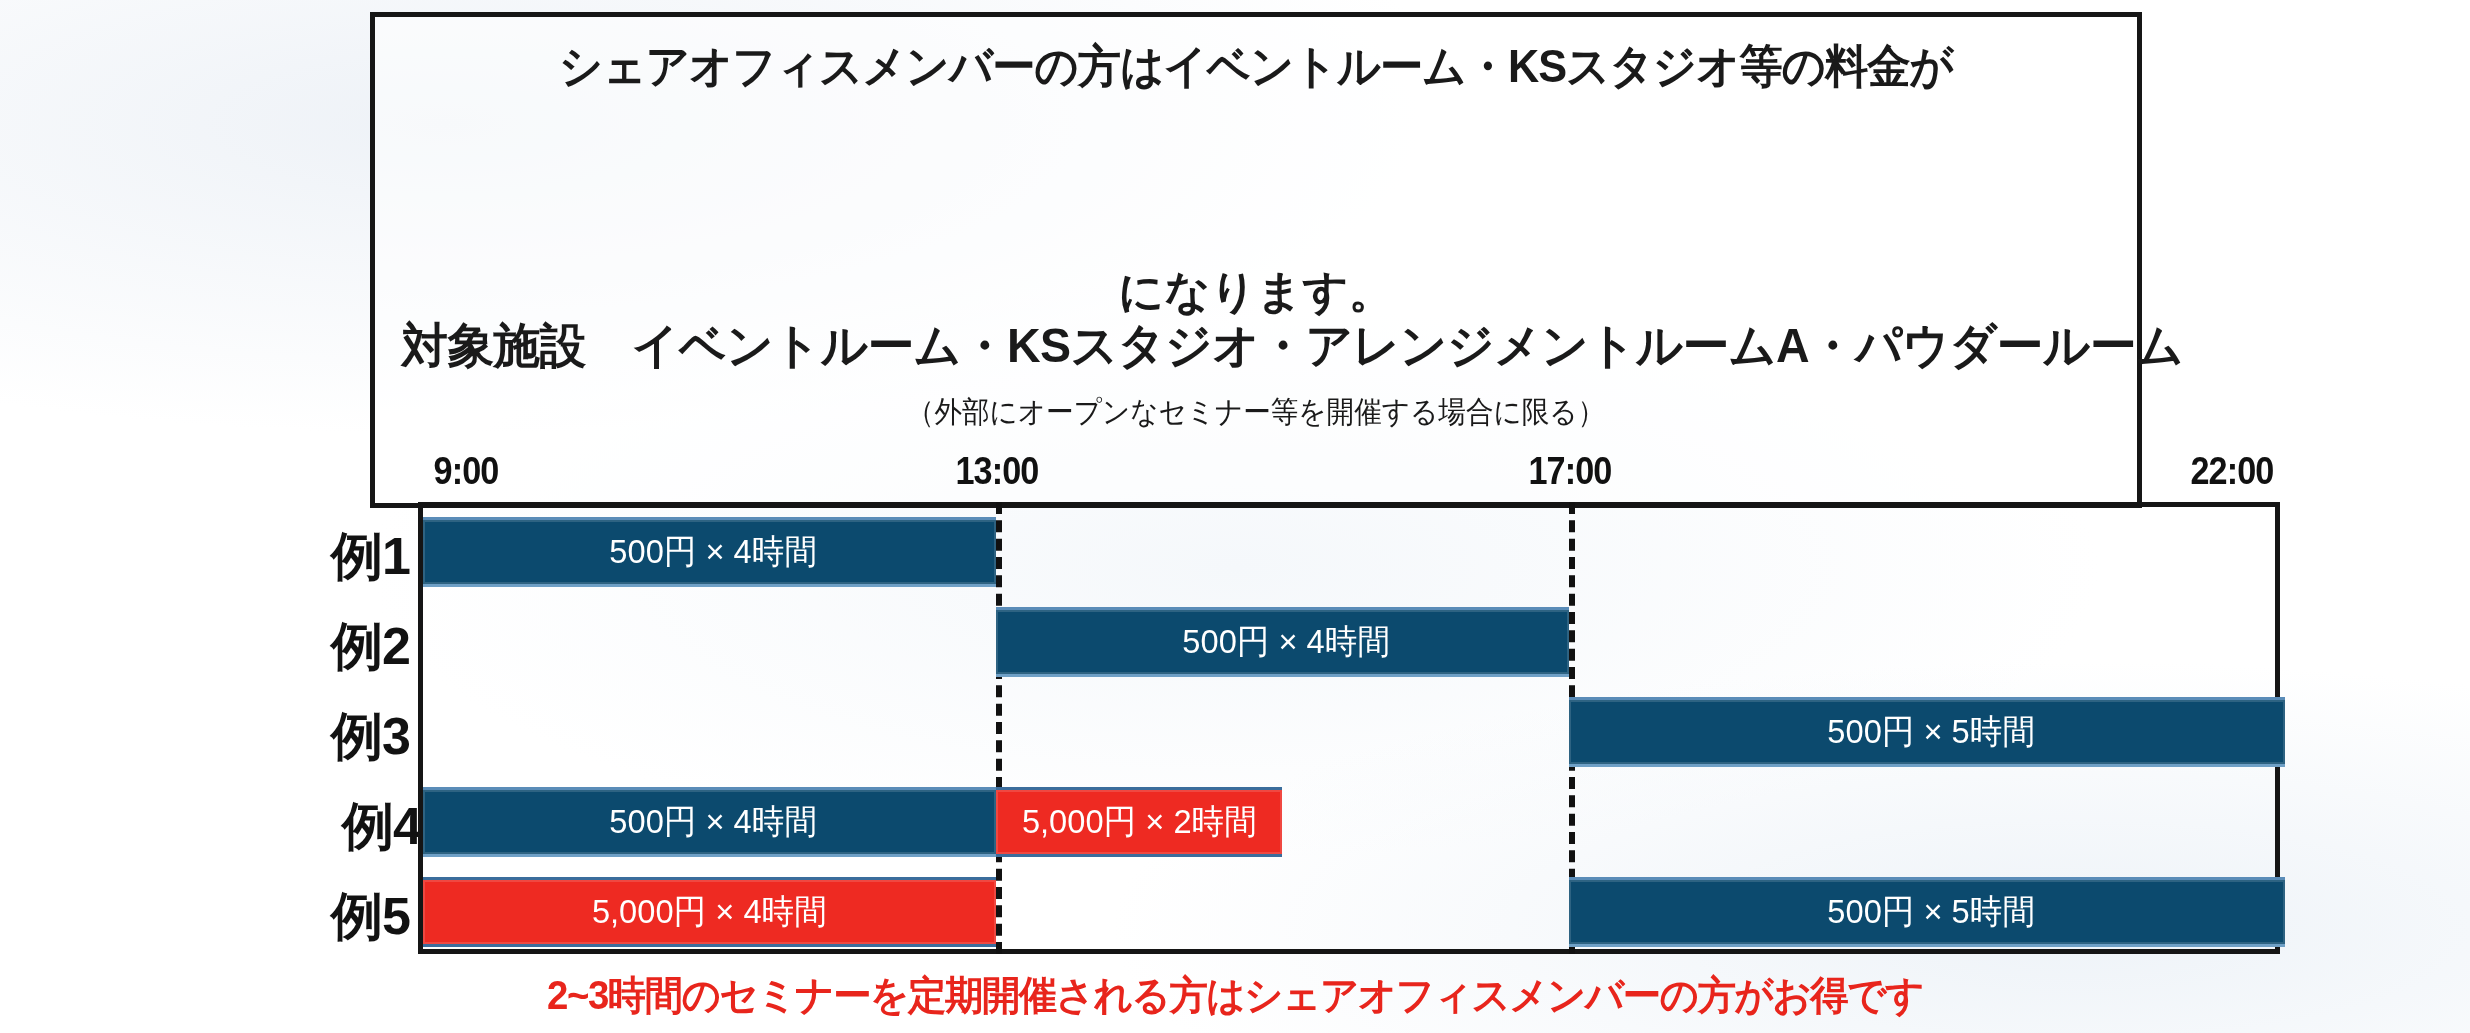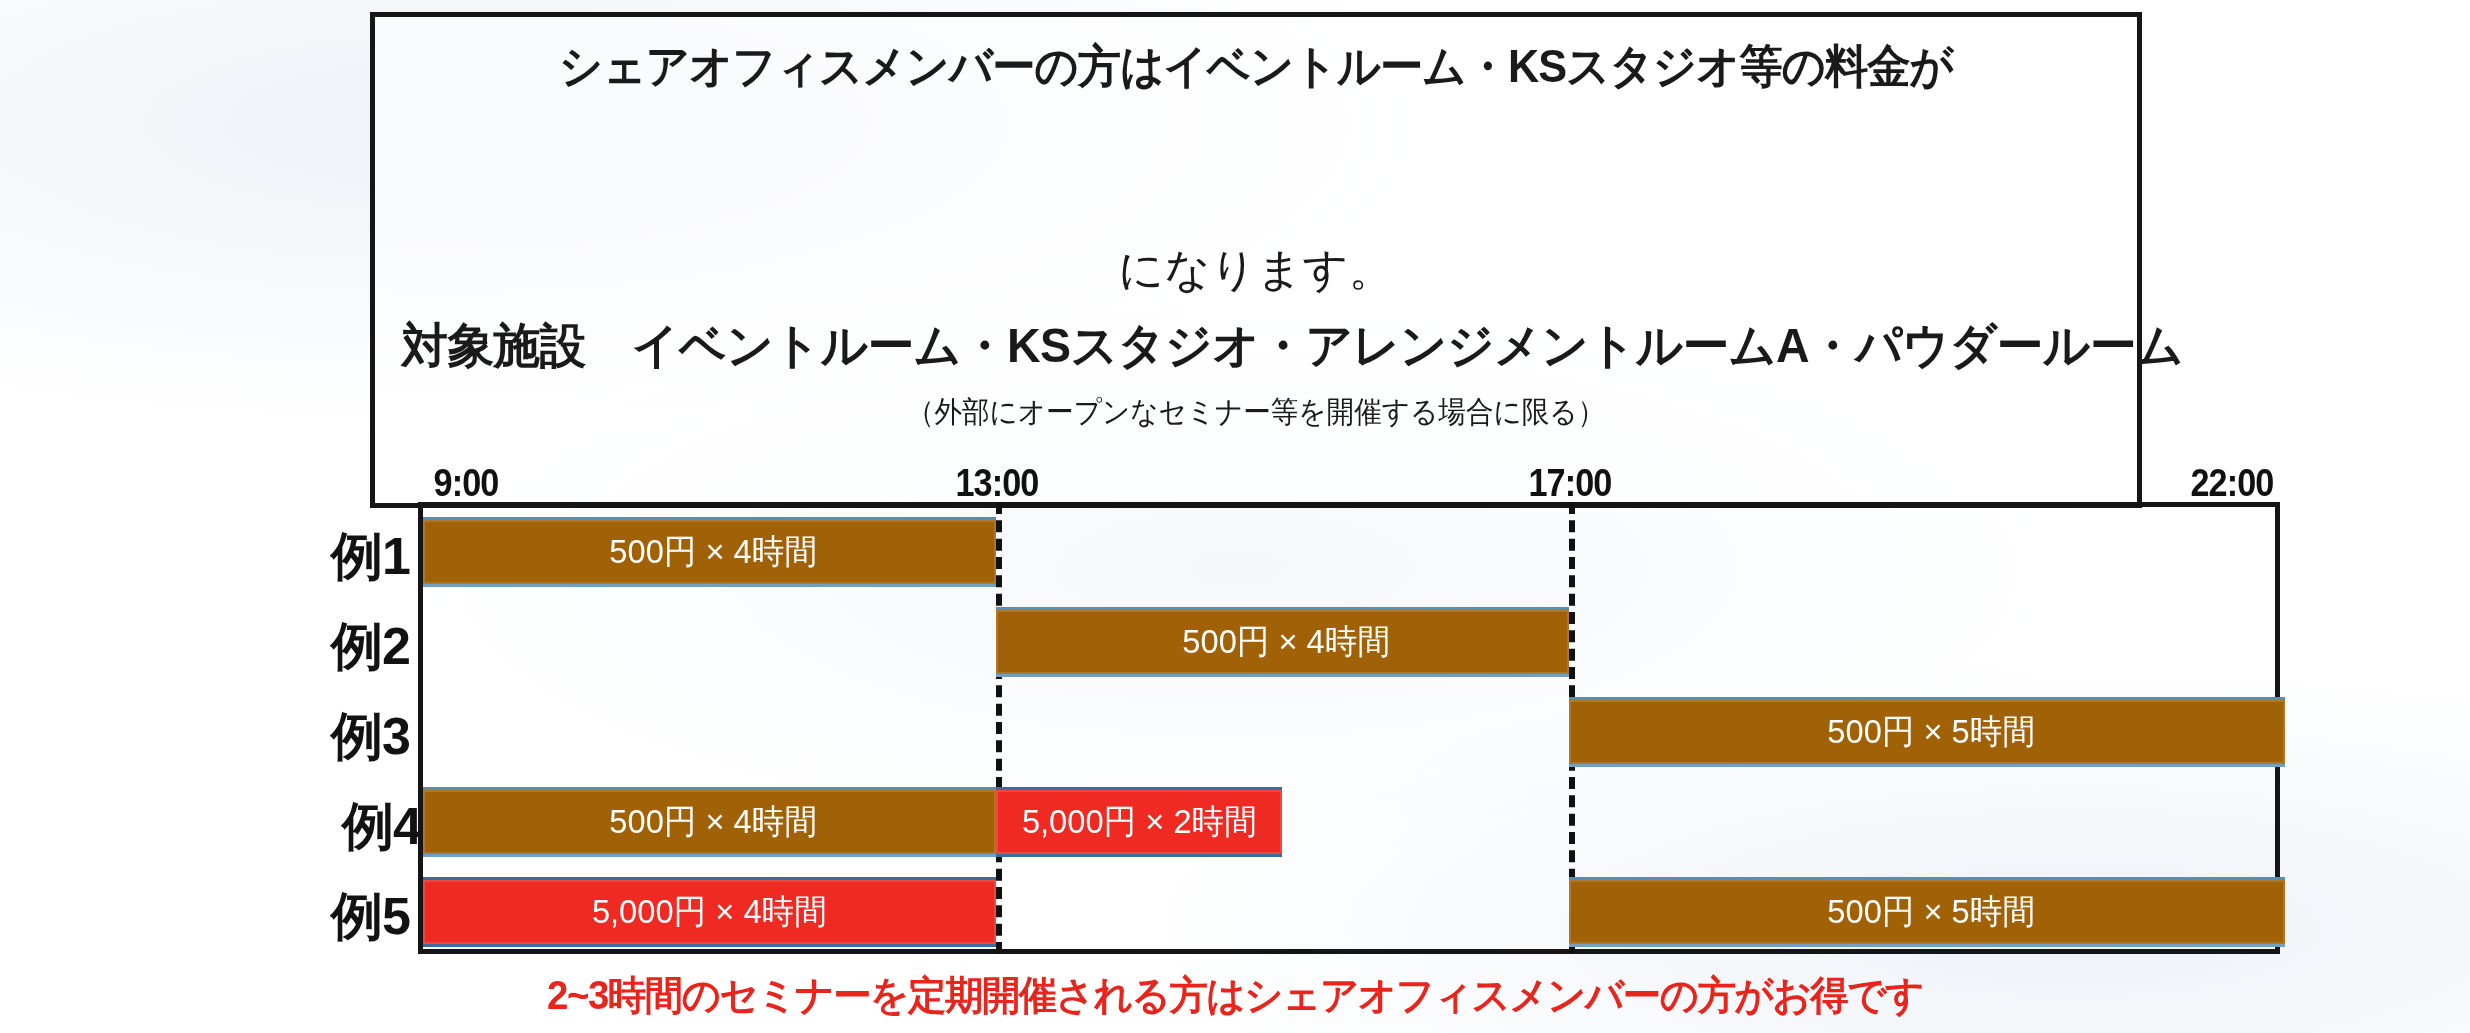--- a/index.html
+++ b/index.html
@@ -47,42 +47,42 @@
     letter-spacing: -1px;
     transform: scaleX(0.94);
   }
   #hdr-price {
     top: 90px;
     font-size: 148px;
     font-weight: bold;
     letter-spacing: -3px;
   }
   #hdr-line3 {
-    top: 230px;
+    top: 252px;
     font-size: 45px;
-    font-weight: normal;
+    font-weight: bold;
   }
   #hdr-line4 {
     top: 305px;
     font-size: 48px;
     font-weight: bold;
     letter-spacing: -0.5px;
     transform: scaleX(0.97);
   }
   #hdr-note {
     top: 380px;
     font-size: 30px;
     font-weight: normal;
     transform: scaleX(0.92);
   }
 
   
   #time-axis {
     position: absolute;
-    left: 0; top: 462px;
+    left: 0; top: 450px;
     width: 2232px; height: 48px;
   }
   .tick-label {
     position: absolute;
     top: 0;
     font-size: 38px;
     font-weight: bold;
     color: #111;
     letter-spacing: -1px;
     white-space: nowrap;
@@ -120,21 +120,21 @@
     display: flex;
     align-items: center;
     justify-content: center;
     color: #ffffff;
     font-size: 34px;
     font-weight: normal;
     white-space: nowrap;
     letter-spacing: 0px;
     box-shadow: inset 0 0 0 2px rgba(255,255,255,0.14);
   }
-  .bar.blue { background: #a16207; border-top: 3px solid #5a8cb8; border-bottom: 3px solid #6fa0c6; padding-left: 8px; }
+  .bar.blue { background: #0c4a6e; border-top: 3px solid #5a8cb8; border-bottom: 3px solid #6fa0c6; padding-left: 8px; }
   .bar.red  { background: #ee2a22; border-top: 3px solid #3b6d9c; border-bottom: 3px solid #3b6d9c; }
   .bar span { transform: scaleX(0.96); display: inline-block; }
 
   
   .row-label {
     position: absolute;
     width: 160px;
     text-align: right;
     font-size: 52px;
     font-weight: bold;

